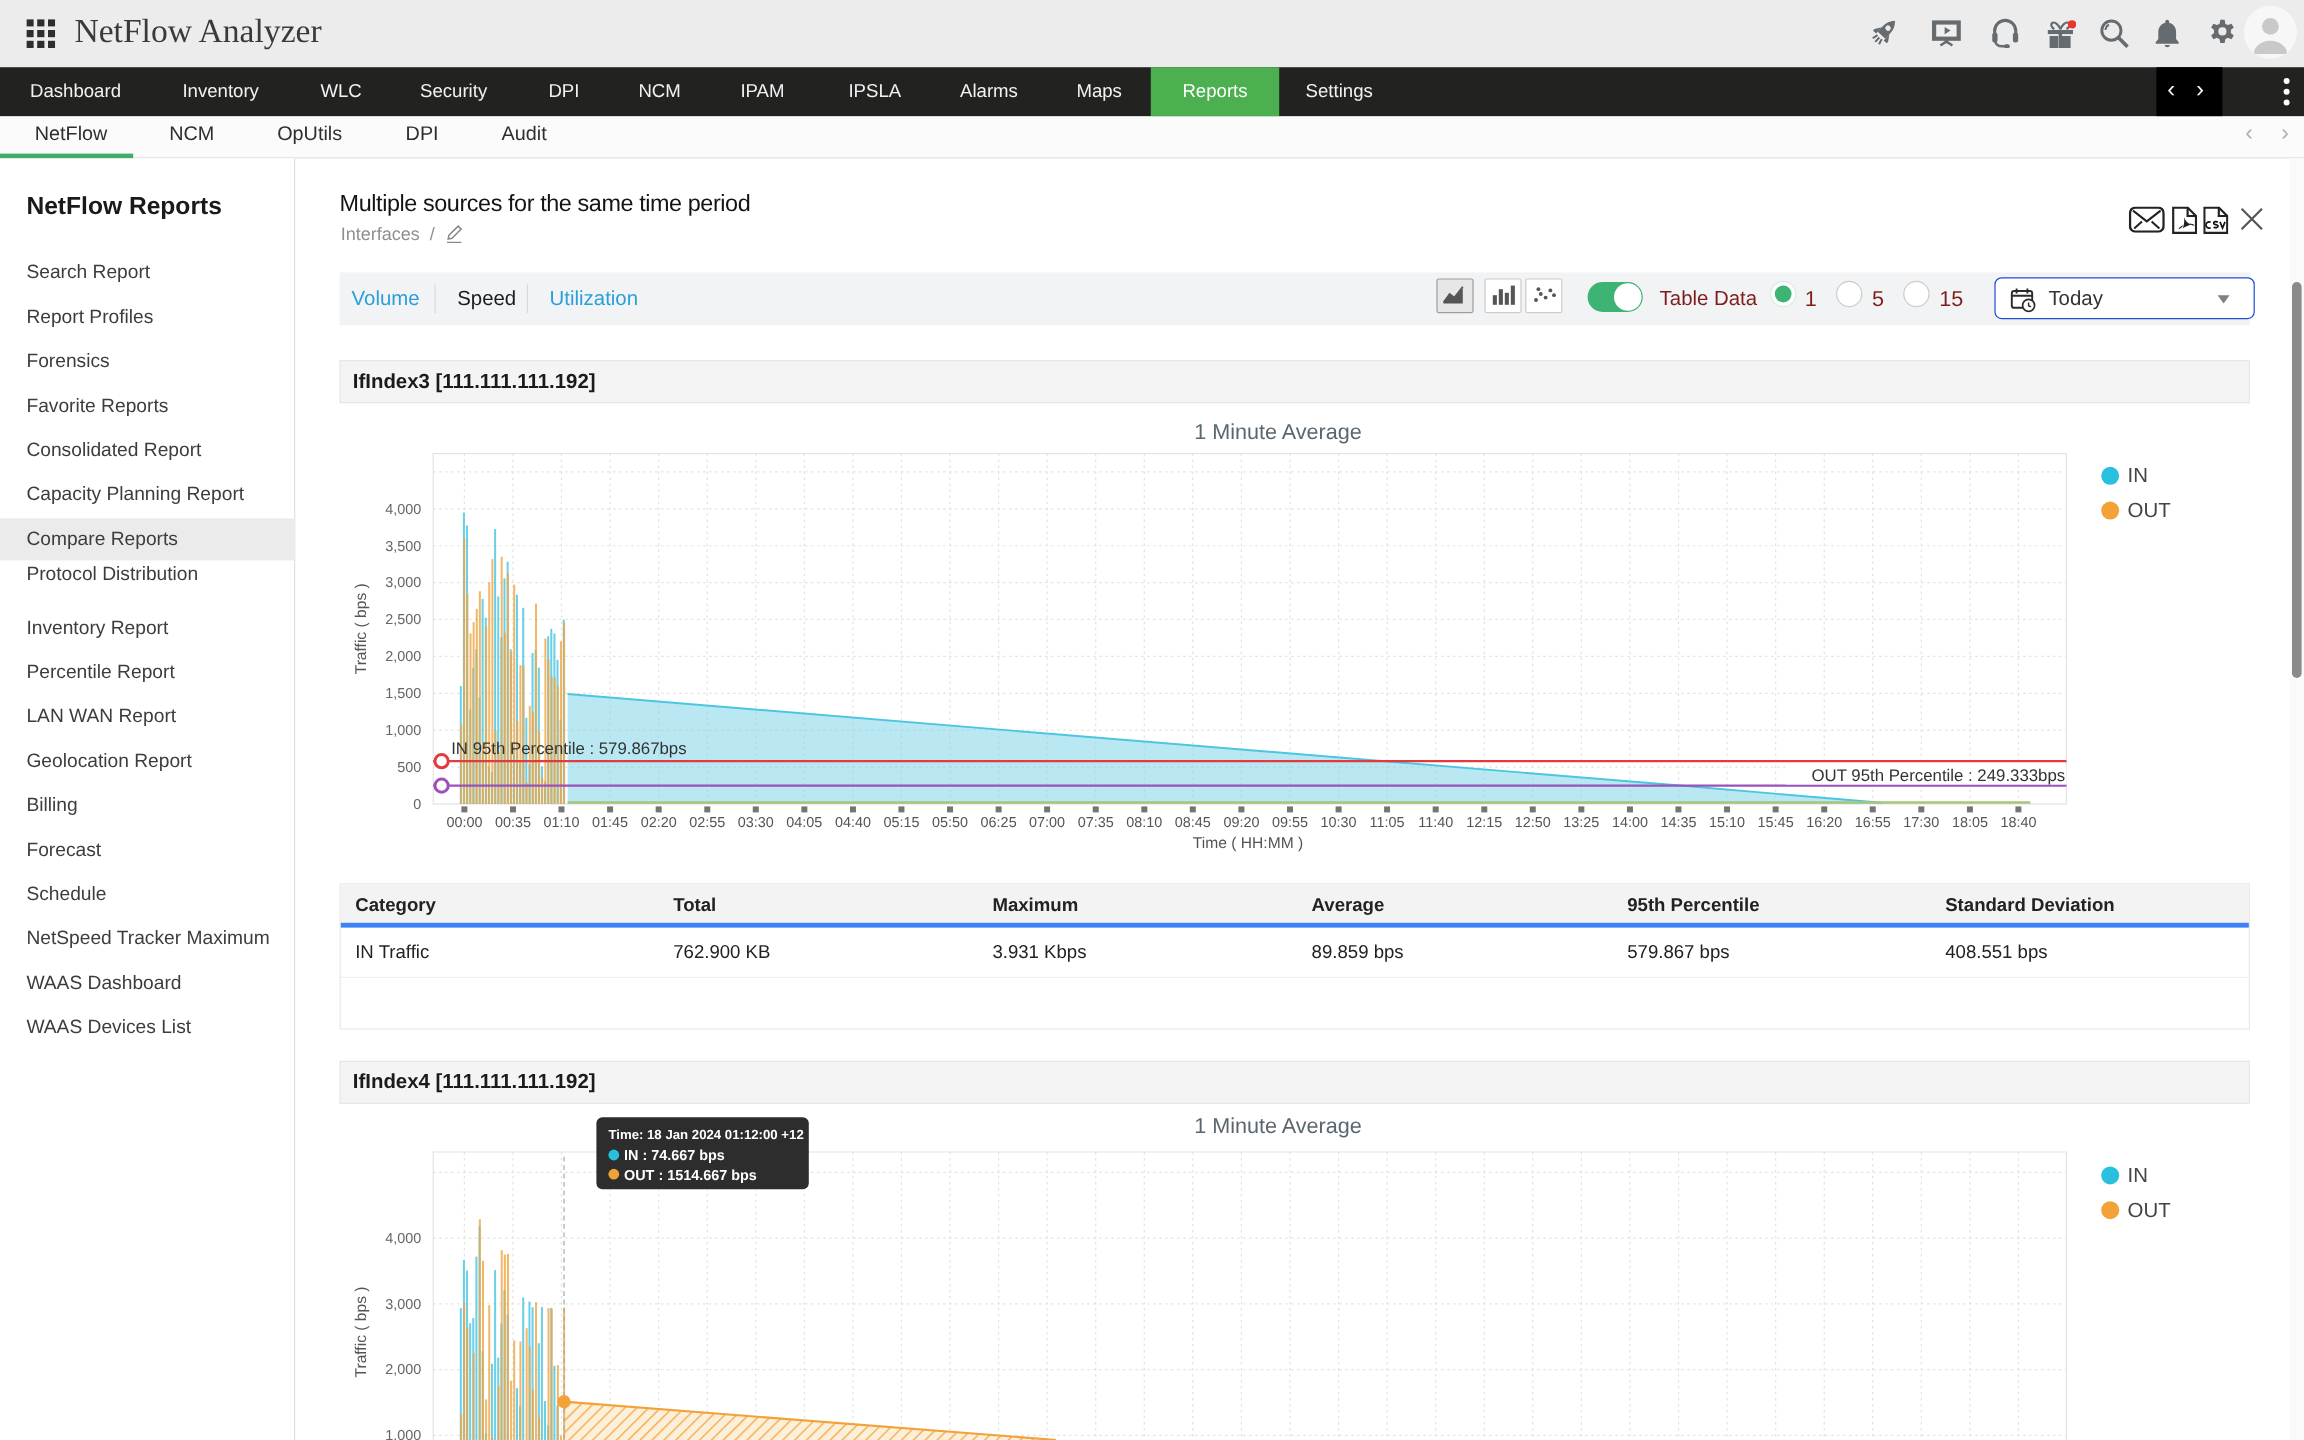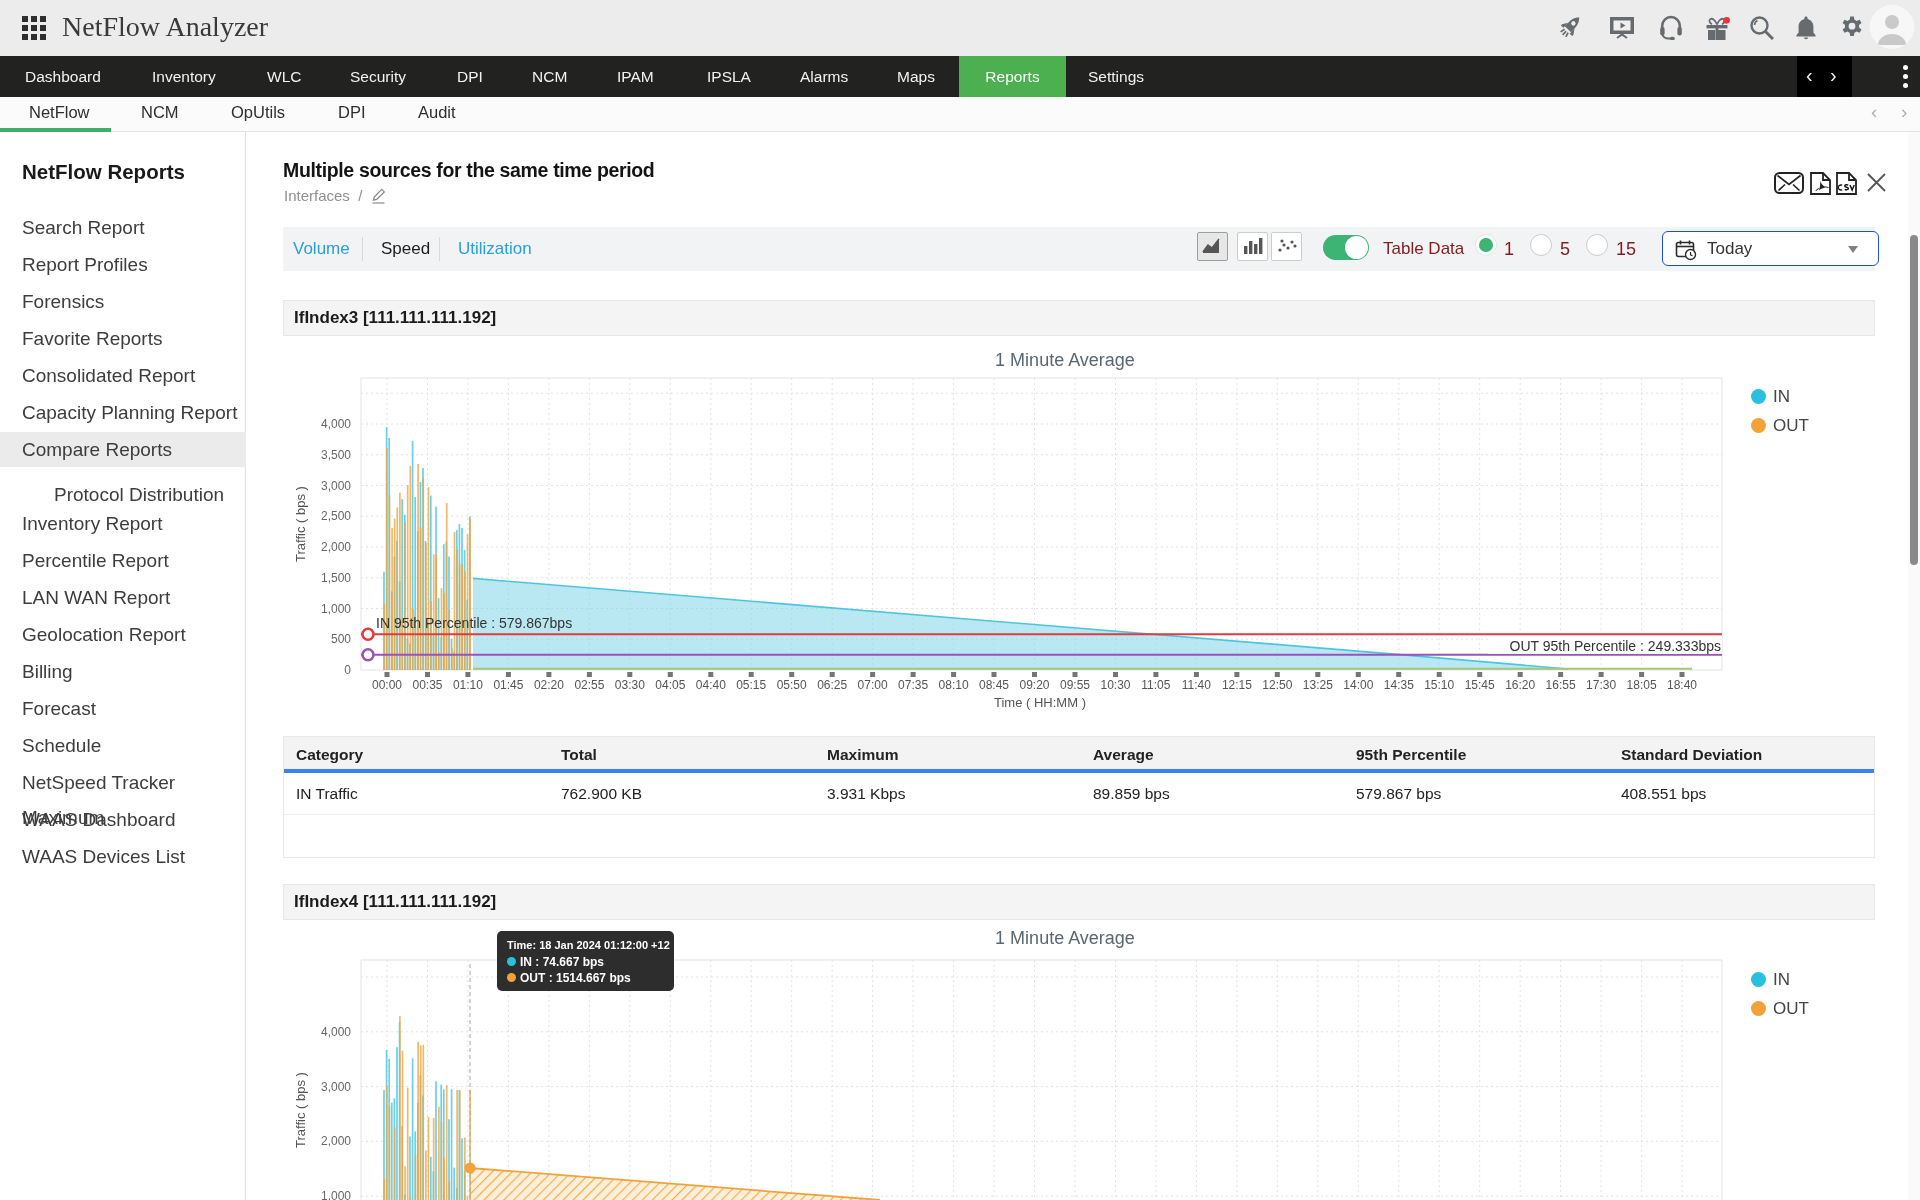--- a/index.html
+++ b/index.html
@@ -26,24 +26,24 @@
 #subtabs { position:absolute; left:0; top:97px; width:1920px; height:35px; background:#fbfbfb;
   border-bottom:1px solid #e2e2e2; }
 .stab { position:absolute; font-size:16.5px; color:#2e2e2e; line-height:31px; }
 #subline { position:absolute; left:0; top:31px; width:111px; height:4px; background:#3fae68; }
 .schev { position:absolute; top:4px; font-size:19px; color:#b0b0b0; }
 
 #side { position:absolute; left:0; top:132px; width:246px; height:1068px; background:#fff;
   border-right:1px solid #e0e0e0; }
 #sidehead { position:absolute; left:22px; top:28px; font-size:20.5px; font-weight:bold; color:#1a1a1a; }
 .sitem { position:absolute; left:0; width:246px; height:35px; line-height:35px;
-  padding-left:22px; font-size:19px; color:#3d3d3d; }
+  padding-left:22px; font-size:16px; color:#3d3d3d; }
 .ssel { background:#ebebeb; }
 
-#mtitle { position:absolute; left:283px; top:159px; font-size:19.5px; font-weight:bold; color:#141414; letter-spacing:-0.35px; }
+#mtitle { position:absolute; left:283px; top:159px; font-size:19.5px; font-weight:normal; color:#141414; letter-spacing:-0.35px; }
 #mcrumb { position:absolute; left:284px; top:187px; font-size:15px; color:#8f8f8f; }
 .xicon { position:absolute; top:172px; }
 
 #strip { position:absolute; left:283px; top:227px; width:1592px; height:44px; background:#f2f3f5; }
 .vtab { position:absolute; top:0; height:44px; line-height:44px; font-size:17px; }
 .vsep { position:absolute; top:10px; height:24px; width:1px; background:#d9d9d9; }
 .cbtn { position:absolute; top:5px; width:31px; height:29px; border:1px solid #ccc;
   border-radius:2px; background:#fff; }
 .cbtn.sel { background:#e7e7e7; border-color:#9e9e9e; }
 #toggle { position:absolute; left:1040px; top:8px; width:46px; height:25px; background:#3db374;
@@ -88,21 +88,21 @@
 #sbar { position:absolute; left:1908px; top:132px; width:12px; height:1068px; background:#fafafa; }
 #sthumb { position:absolute; left:1910px; top:235px; width:8px; height:330px;
   background:#8a8a8a; border-radius:4px; }
 #side .sitem:nth-child(2) { top: 78px; }
 #side .sitem:nth-child(3) { top: 115px; }
 #side .sitem:nth-child(4) { top: 152px; }
 #side .sitem:nth-child(5) { top: 189px; }
 #side .sitem:nth-child(6) { top: 226px; }
 #side .sitem:nth-child(7) { top: 263px; }
 #side .sitem:nth-child(8) { top: 300px; }
-#side .sitem:nth-child(9) { top: 345px; margin-left: 32px; }
+#side .sitem:nth-child(9) { top: 329px; }
 #side .sitem:nth-child(10) { top: 374px; }
 #side .sitem:nth-child(11) { top: 411px; }
 #side .sitem:nth-child(12) { top: 448px; }
 #side .sitem:nth-child(13) { top: 485px; }
 #side .sitem:nth-child(14) { top: 522px; }
 #side .sitem:nth-child(15) { top: 559px; }
 #side .sitem:nth-child(16) { top: 596px; }
 #side .sitem:nth-child(17) { top: 633px; }
 #side .sitem:nth-child(18) { top: 670px; }
 #side .sitem:nth-child(19) { top: 707px; }

